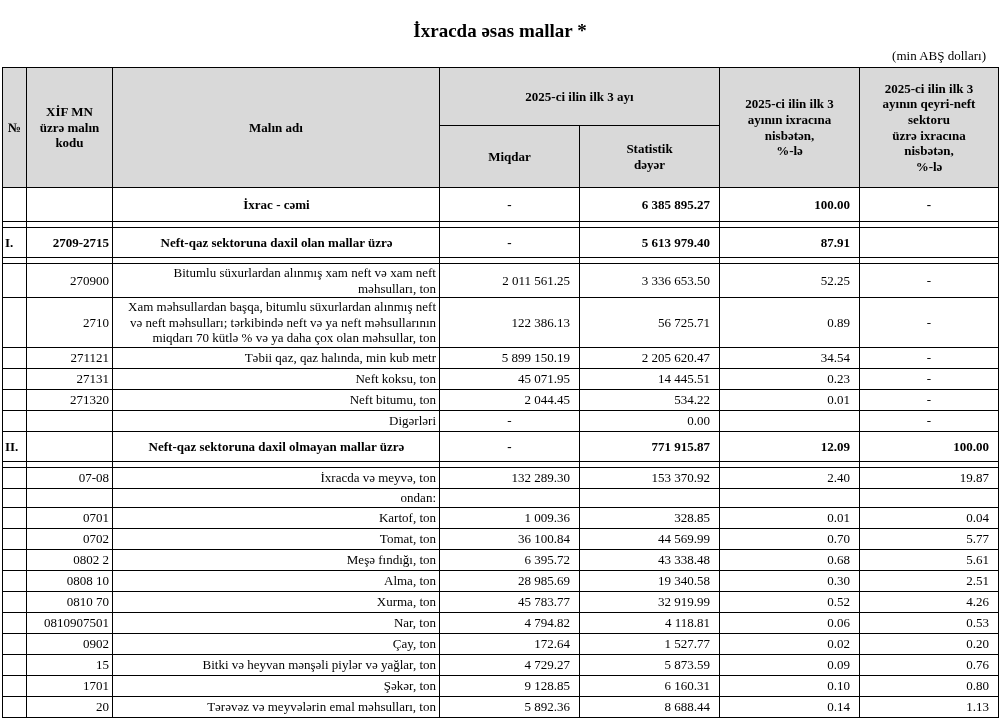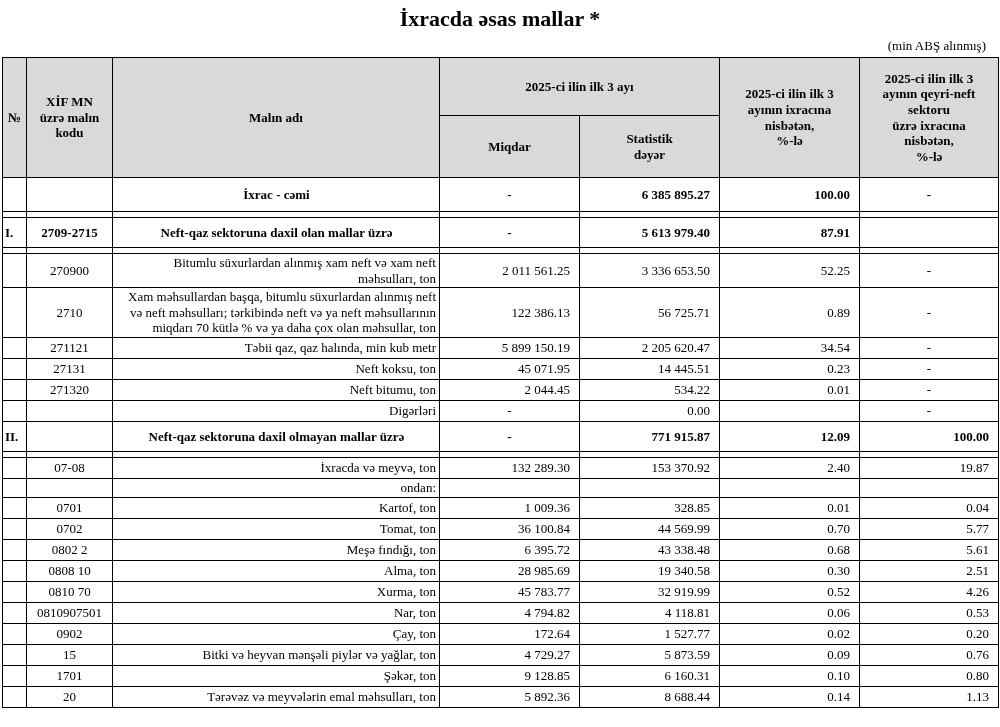--- a/index.html
+++ b/index.html
@@ -12,22 +12,22 @@
   body{
     margin:0;
     width:1000px;
     background:var(--bg);
     color:var(--text);
     font-family:"Liberation Serif","DejaVu Serif",serif;
   }
   .title{
     text-align:center;
     font-weight:bold;
-    font-size:22px;
-    padding-top:6px;
+    font-size:19px;
+    padding-top:20px;
   }
   .unit-note{
     text-align:right;
     font-size:13px;
     padding:6px 14px 3px 0;
   }
   table{
     border-collapse:collapse;
     table-layout:fixed;
     width:996px;
@@ -44,39 +44,39 @@
   th{
     background:var(--header-bg);
     font-weight:bold;
     text-align:center;
     white-space:pre-line;
     font-size:13px;
   }
   thead tr.h1 th{height:58px;}
   thead tr.h2 th{height:62px;}
   td.no{text-align:left;padding-left:2px;}
-  td.code{text-align:center;}
+  td.code{text-align:right;}
   td.name{text-align:right;padding-left:4px;}
   td.num{text-align:right;padding-right:9px;}
   td.dash{text-align:center;}
   tr.total td,tr.section td{font-weight:bold;}
   tr.total td.name,tr.section td.name{text-align:center;}
   tr.total{height:34px;margin-top:23px;}
   tr.section{height:30px;}
   tr.item{height:21px;}
   tr.label{height:18px;}
   tr.label td.name{padding-left:52px;}
   td.name.indent{}
   tr.spacer td{height:6px;padding:0;}
 </style>
 </head>
 <body>
 
 <div class="title">İxracda əsas mallar *</div>
-<div class="unit-note">(min ABŞ alınmış)</div>
+<div class="unit-note">(min ABŞ dolları)</div>
 
 <table>
   <colgroup>
     <col style="width:24px">
     <col style="width:86px">
     <col style="width:327px">
     <col style="width:140px">
     <col style="width:140px">
     <col style="width:140px">
     <col style="width:139px">

